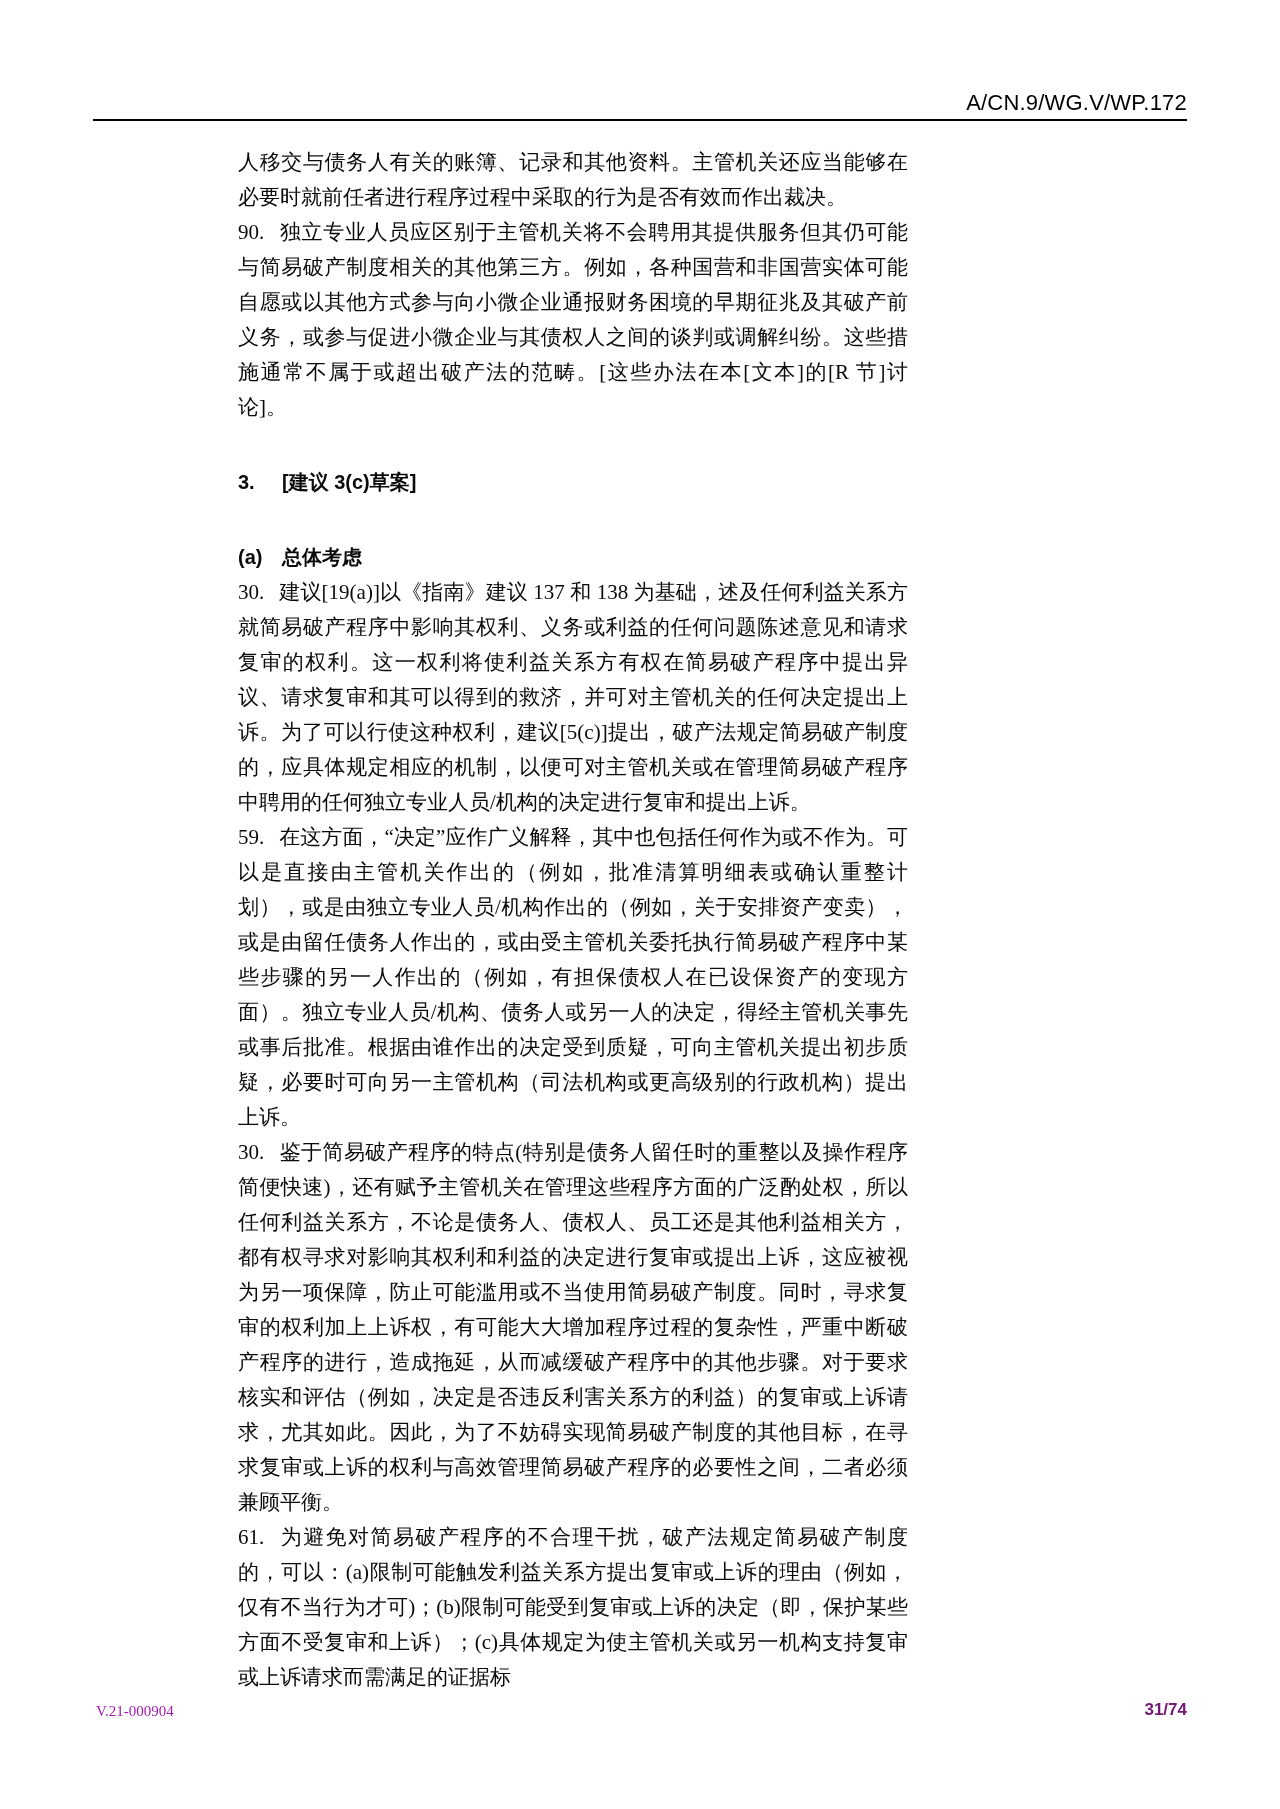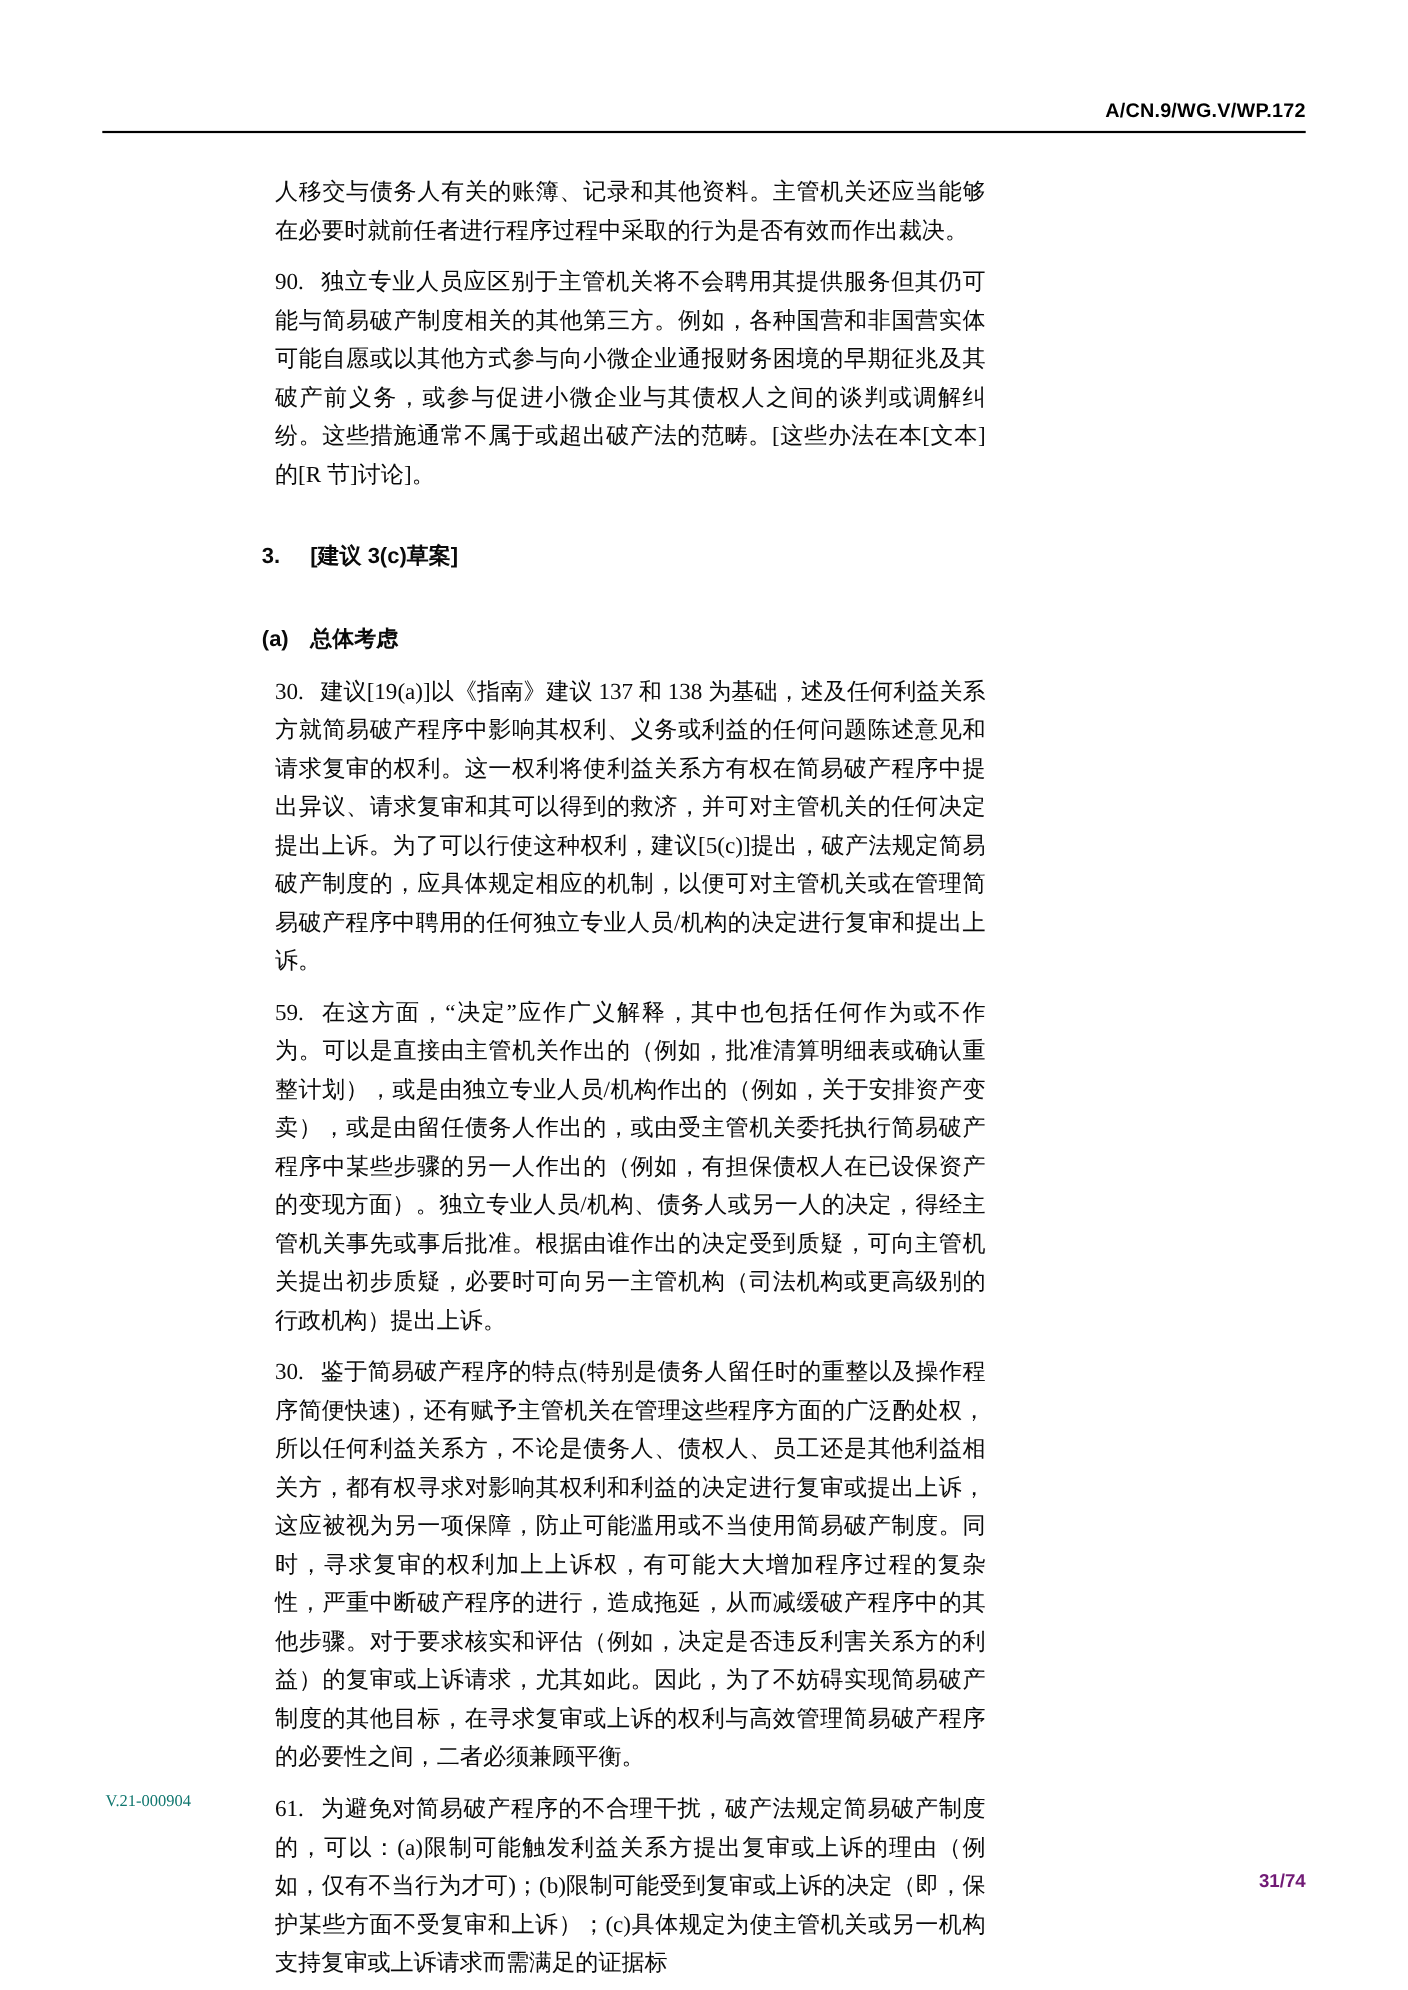--- a/index.html
+++ b/index.html
@@ -9,22 +9,22 @@
     height: 1809px;
     background: #ffffff;
     color: #000000;
     overflow: hidden;
   }
   .doc-header {
     position: absolute;
     top: 90px;
     right: 93px;
     font-family: "Liberation Sans", sans-serif;
-    font-weight: bold;
-    font-size: 18px;
+    font-weight: normal;
+    font-size: 22px;
     letter-spacing: 0.2px;
     color: #000000;
   }
   .header-rule {
     position: absolute;
     top: 119px;
     left: 93px;
     width: 1094px;
     height: 2px;
     background: #000000;
@@ -33,21 +33,21 @@
     position: absolute;
     left: 238px;
     top: 145px;
     width: 670px;
     font-family: "Liberation Serif", serif;
     font-size: 21px;
     line-height: 35px;
     text-align: justify;
     color: #0a0a0a;
   }
-  .content p { margin: 12px; }
+  .content p { margin: 0; }
   .m-para  { margin-top: 16px; }
   .m-sec   { margin-top: 40px; }
   .m-sub   { margin-top: 40px; }
   .m-first { margin-top: 46px; }
   .m-next  { margin-top: 13px; }
   .pnum { margin-right: 15px; }
   .heading {
     position: relative;
     padding-left: 44px;
     font-family: "Liberation Sans", sans-serif;
@@ -57,24 +57,24 @@
     text-align: left;
   }
   .heading .hnum {
     position: absolute;
     left: 0;
     top: 0;
   }
   .footer-left {
     position: absolute;
     left: 96px;
-    top: 1630px;
+    top: 1703px;
     font-family: "Liberation Serif", serif;
     font-size: 15px;
-    color: #0f766e;
+    color: #a21caf;
   }
   .footer-right {
     position: absolute;
     right: 93px;
     top: 1700px;
     font-family: "Liberation Sans", sans-serif;
     font-weight: bold;
     font-size: 17px;
     color: #701a75;
   }

